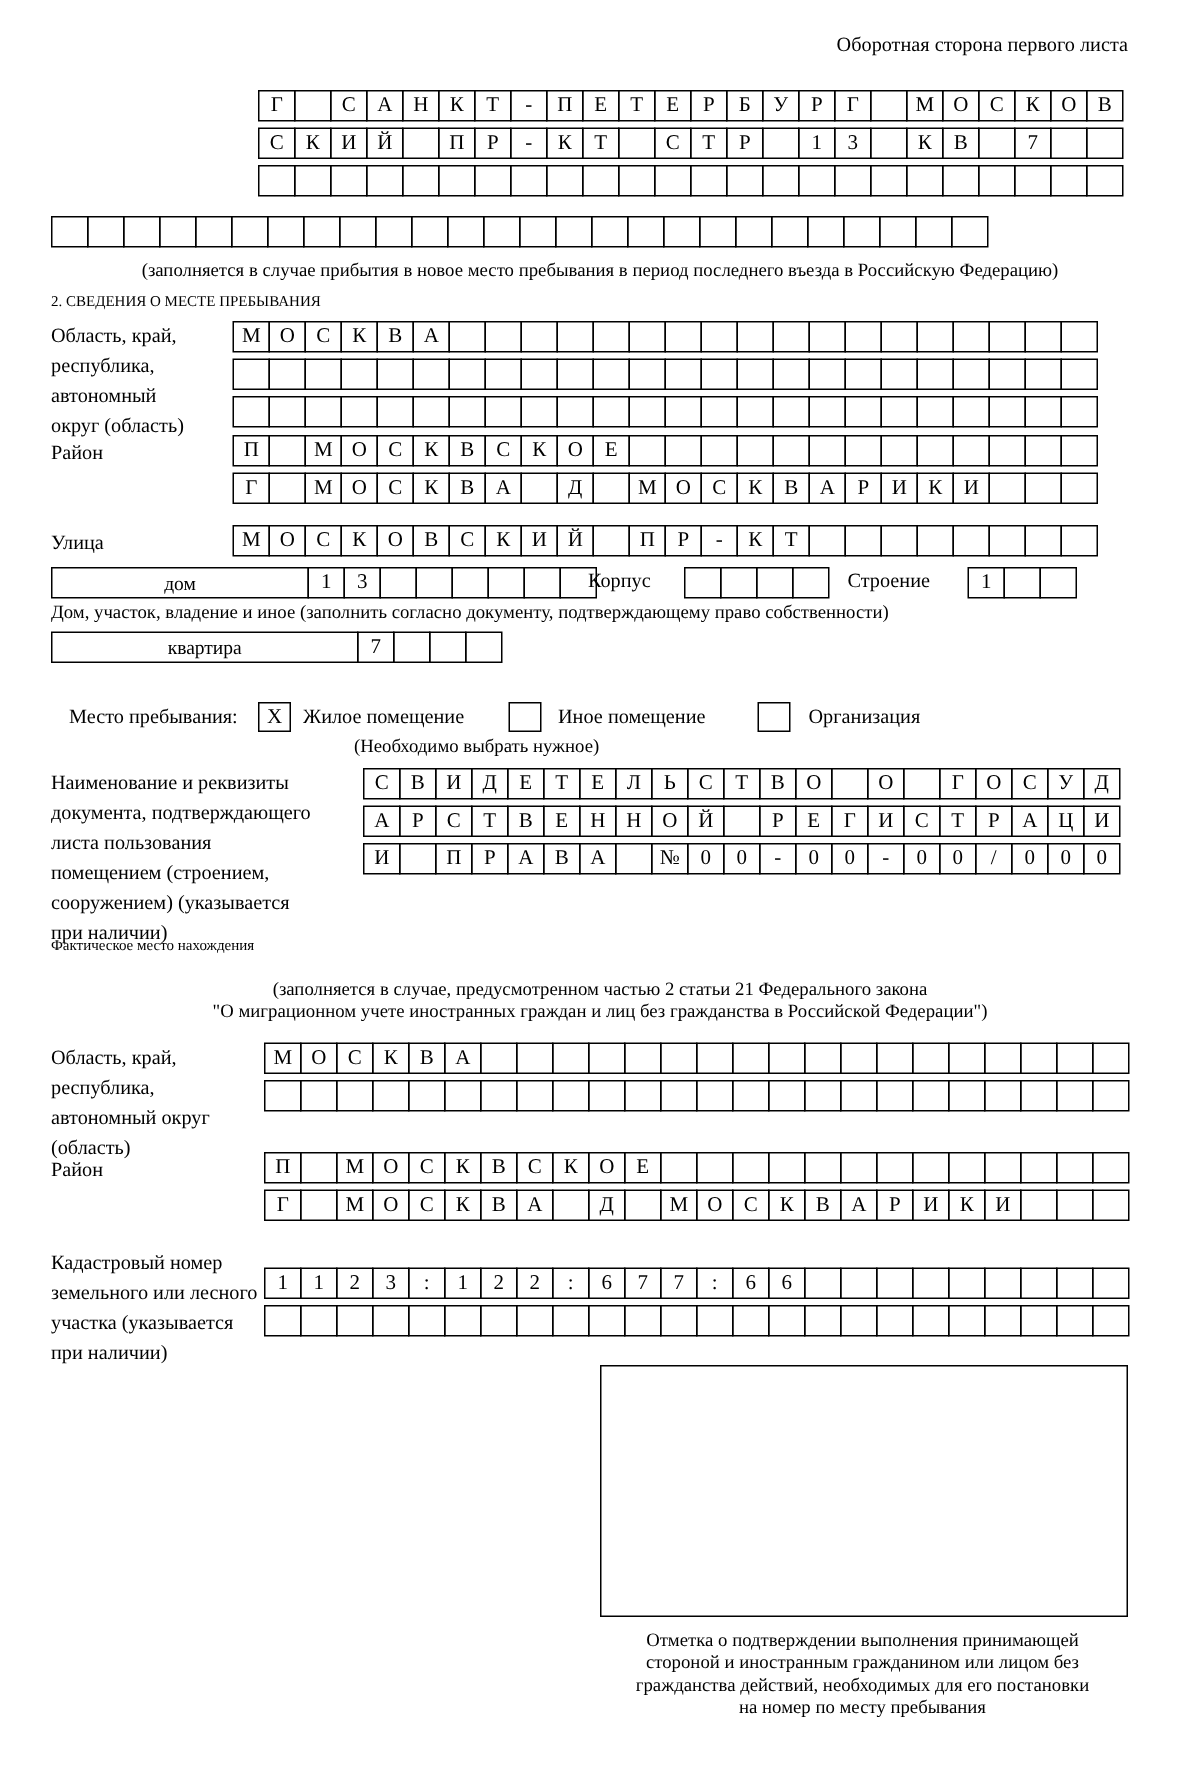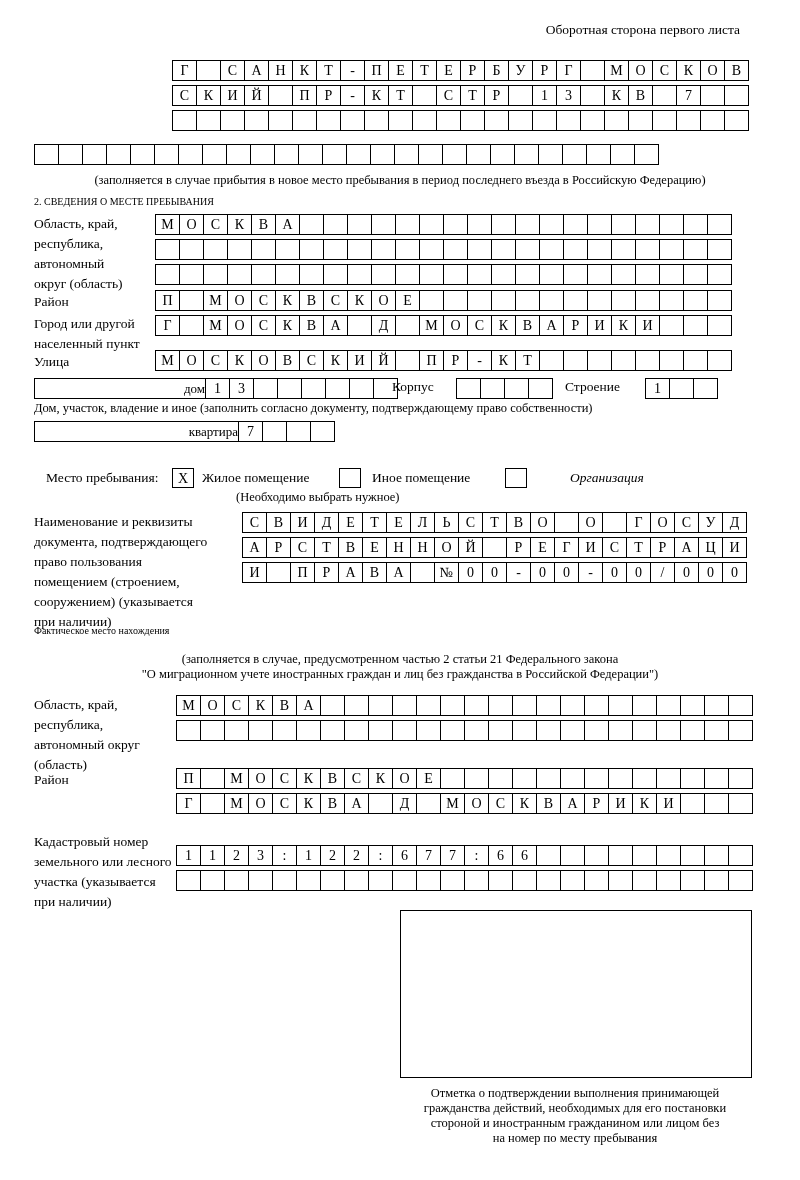--- a/index.html
+++ b/index.html
@@ -16,21 +16,21 @@
   }
   .page {
     position: relative;
     width: 800px;
     height: 1180px;
     box-sizing: border-box;
     padding: 0;
   }
   .hdr-right {
     position: absolute;
-    right: 60px;
+    right: 48px;
     top: 22px;
     font-size: 13.5px;
   }
   .lbl {
     font-size: 13.5px;
     line-height: 20px;
   }
   .lbl-sm {
     font-size: 12.5px;
     line-height: 17px;
@@ -54,21 +54,21 @@
   }
   .row {
     position: absolute;
   }
   .boxline {
     border: 1px solid #000;
     box-sizing: border-box;
     height: 21px;
     font-size: 13px;
     line-height: 19px;
-    text-align: right;
+    text-align: center;
   }
   .section-title {
     font-weight: normal;
     font-size: 10px;
     text-align: left;
   }
   .note {
     font-size: 12.5px;
     text-align: center;
   }
@@ -302,24 +302,20 @@
       <div class="cell"></div>
       <div class="cell"></div>
       <div class="cell"></div>
       <div class="cell"></div>
       <div class="cell"></div>
       <div class="cell"></div>
       <div class="cell"></div>
       <div class="cell"></div>
     </div>
 
-  <div class="row lbl" style="left:34px; top:314px; width:150px;">
-    <div>Город или другой</div>
-    <div>населенный пункт</div>
-  </div>
   <div class="row cells" id="r2c" style="left:155px; top:315px;">
       <div class="cell">Г</div>
       <div class="cell"></div>
       <div class="cell">М</div>
       <div class="cell">О</div>
       <div class="cell">С</div>
       <div class="cell">К</div>
       <div class="cell">В</div>
       <div class="cell">А</div>
       <div class="cell"></div>
@@ -401,27 +397,27 @@
       <div class="cell"></div>
       <div class="cell"></div>
     </div>
 
   <div class="row lbl" style="left:46px; top:468px;">Место пребывания:</div>
   <div class="row cell" style="left:172px; top:468px; width:22px; height:20px;">Х</div>
   <div class="row lbl" style="left:202px; top:468px;">Жилое помещение</div>
   <div class="row cell" style="left:339px; top:468px; width:22px; height:20px;"></div>
   <div class="row lbl" style="left:372px; top:468px;">Иное помещение</div>
   <div class="row cell" style="left:505px; top:468px; width:22px; height:20px;"></div>
-  <div class="row lbl" style="left:570px; top:468px;font-style:italic;">Организация</div>
+  <div class="row lbl" style="left:539px; top:468px;">Организация</div>
   <div class="row lbl-sm" style="left:236px; top:489px;">(Необходимо выбрать нужное)</div>
 
   <div class="row lbl" style="left:34px; top:512px; width:210px;">
     <div>Наименование и реквизиты</div>
     <div>документа, подтверждающего</div>
-    <div>право пользования</div>
+    <div>листа пользования</div>
     <div>помещением (строением,</div>
     <div>сооружением) (указывается</div>
     <div>при наличии)</div>
   </div>
   <div class="row cells" id="doc0" style="left:242px; top:512px;">
       <div class="cell">С</div>
       <div class="cell">В</div>
       <div class="cell">И</div>
       <div class="cell">Д</div>
       <div class="cell">Е</div>
@@ -664,18 +660,18 @@
       <div class="cell"></div>
       <div class="cell"></div>
       <div class="cell"></div>
       <div class="cell"></div>
       <div class="cell"></div>
     </div>
 
   <div class="row bigbox" style="left:400px; top:910px; width:352px; height:168px;"></div>
   <div class="row note" style="left:380px; top:1086px; width:390px;">
     <div>Отметка о подтверждении выполнения принимающей</div>
+    <div>стороной и иностранным гражданином или лицом без</div>
     <div>гражданства действий, необходимых для его постановки</div>
-    <div>стороной и иностранным гражданином или лицом без</div>
     <div>на номер по месту пребывания</div>
   </div>
 
 </div>
 
 </body></html>

